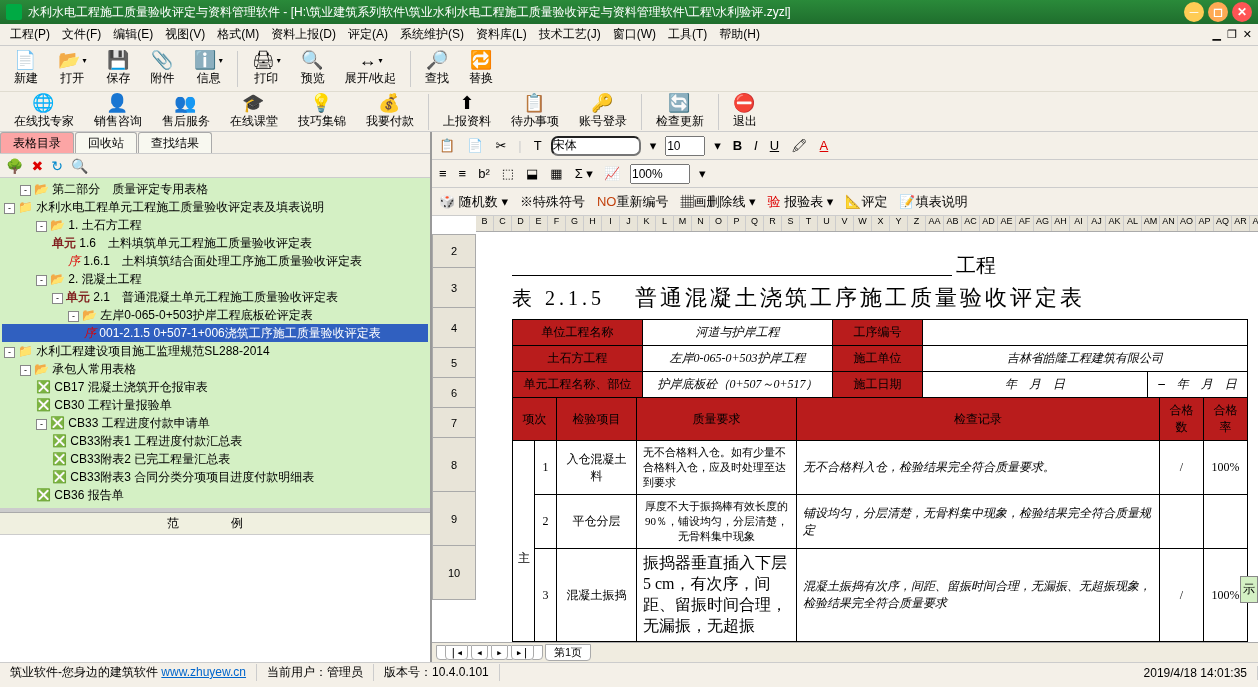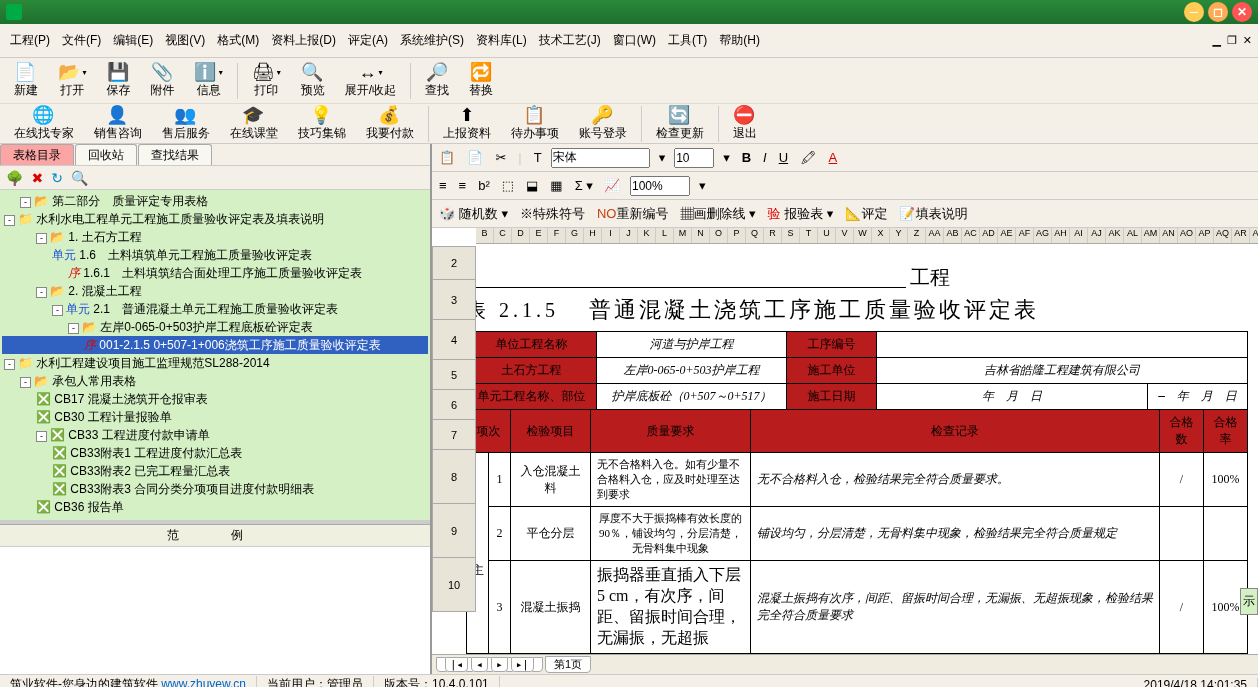--- a/index.html
+++ b/index.html
@@ -2,21 +2,21 @@
 <html><head>
 <meta charset="utf-8">
 <style>
 * { box-sizing: border-box; margin: 0; padding: 0; font-family: "Microsoft YaHei", SimSun, sans-serif; }
 body { width: 1258px; height: 687px; overflow: hidden; background: #f4f0e8; font-size: 12px; }
 .titlebar { height: 24px; background: linear-gradient(#2a8a3a,#1f6e2d); color: #fff; display: flex; align-items: center; padding: 0 6px; font-size: 12px; }
 .titlebar .app-icon { width: 16px; height: 16px; background: #0a4; border-radius: 2px; margin-right: 6px; }
 .titlebar .spacer { flex: 1; }
 .titlebar .win-btn { width: 20px; height: 20px; border-radius: 50%; margin-left: 4px; display: inline-flex; align-items: center; justify-content: center; font-weight: bold; cursor: pointer; }
 .win-min { background: #fc5; } .win-max { background: #fa5; } .win-close { background: #f55; }
-.menubar { height: 34px; background: #f4f0e8; border-bottom: 1px solid #ccc; display: flex; align-items: center; padding: 0 4px; }
+.menubar { height: 22px; background: #f4f0e8; border-bottom: 1px solid #ccc; display: flex; align-items: center; padding: 0 4px; }
 .menubar span { padding: 0 6px; cursor: pointer; }
 .menubar .right-icons { margin-left: auto; display: flex; gap: 2px; }
 .menubar .right-icons span { padding: 0 2px; font-size: 11px; }
 .toolbar1 { height: 46px; background: #f4f0e8; border-bottom: 1px solid #e0dcd0; display: flex; align-items: center; padding: 0 4px; }
 .tb-btn { display: flex; flex-direction: column; align-items: center; padding: 2px 10px; cursor: pointer; font-size: 12px; }
 .tb-btn .ico { font-size: 18px; height: 20px; display: flex; align-items: center; }
 .tb-btn .dd { font-size: 8px; margin-left: 2px; }
 .tb-sep { width: 1px; height: 36px; background: #ccc; margin: 0 4px; }
 .toolbar2 { height: 40px; background: #f4f0e8; border-bottom: 1px solid #ccc; display: flex; align-items: center; padding: 0 4px; }
 .main { display: flex; height: 530px; }
@@ -24,37 +24,37 @@
 .tabs { height: 22px; background: #f4f0e8; display: flex; border-bottom: 1px solid #ccc; }
 .tab { padding: 2px 12px; border: 1px solid #aaa; border-bottom: none; background: #f8f8f0; margin-right: 1px; border-radius: 3px 3px 0 0; cursor: pointer; }
 .tab.active { background: #fca5a5; }
 .left-toolbar { height: 24px; background: #f4f0e8; border-bottom: 1px solid #ccc; display: flex; align-items: center; gap: 8px; padding: 0 6px; }
 .left-toolbar span { cursor: pointer; font-size: 14px; }
 .tree { flex: 1; background: #d4f0c4; overflow: auto; padding: 2px; font-size: 12px; line-height: 18px; }
 .tree-node { white-space: nowrap; padding: 0 2px; }
 .tree-node.sel { background: #3060c0; color: #fff; }
 .tgl { display: inline-block; width: 11px; height: 11px; border: 1px solid #888; text-align: center; line-height: 9px; font-size: 9px; margin-right: 3px; background: #fff; color: #000; }
 .fld { color: #d4a000; }
-.fld-red { color: #1d4ed8; font-weight: normal; }
+.fld-red { color: #7f1d1d; font-weight: bold; }
 .nsp { display: inline-block; }
 .pane-split { height: 4px; background: #ccc; cursor: row-resize; }
 .example-pane { height: 150px; background: #fff; border-top: 1px solid #aaa; }
 .example-pane .hdr { text-align: center; padding: 2px; background: #f0f0e0; border-bottom: 1px solid #ccc; letter-spacing: 20px; }
 .right { flex: 1; display: flex; flex-direction: column; background: #fff; overflow: hidden; }
 .r-toolbar { height: 28px; background: #f4f0e8; border-bottom: 1px solid #ccc; display: flex; align-items: center; padding: 0 4px; gap: 6px; }
 .r-toolbar .item { cursor: pointer; padding: 0 3px; font-size: 13px; }
 .r-toolbar select, .r-toolbar input { font-size: 12px; height: 20px; }
-.r-toolbar input.font { width: 99px; } .r-toolbar input.size { width: 40px; }
+.r-toolbar input.font { width: 90px; border-radius: 7px; } .r-toolbar input.size { width: 40px; }
 .sheet-area { flex: 1; position: relative; overflow: hidden; background: #fff; }
 .col-hdr { display: flex; height: 16px; background: #e8e4d8; border-bottom: 1px solid #aaa; margin-left: 44px; font-size: 9px; }
 .col-hdr span { border-right: 1px solid #ccc; padding: 0 1px; text-align: center; min-width: 18px; }
 .row-hdr { position: absolute; left: 0; top: 18px; width: 44px; }
 .row-hdr div { height: 40px; border: 1px solid #aaa; border-top: none; background: #e8e4d8; text-align: center; font-size: 11px; display: flex; align-items: center; justify-content: center; }
 .row-hdr div:first-child { height: 34px; border-top: 1px solid #aaa; }
-.sheet-body { margin-left: 24px; padding: 4px 10px; }
+.sheet-body { margin-left: 70px; padding: 4px 10px; }
 .doc-title-row { display: flex; align-items: baseline; margin: 16px 0 4px; }
 .doc-title-row input { border: none; border-bottom: 1px solid #000; width: 440px; margin-right: 4px; }
 .doc-title-row .proj { font-size: 20px; font-family: SimSun; }
 .table-title-row { display: flex; align-items: baseline; margin-bottom: 6px; }
 .table-code { font-family: SimSun; font-size: 20px; padding-right: 30px; letter-spacing: 4px; }
 .table-title { font-family: SimSun; font-size: 22px; letter-spacing: 3px; }
 table.form { border-collapse: collapse; width: 100%; table-layout: fixed; }
 table.form td { border: 1px solid #000; padding: 4px 6px; font-size: 12px; text-align: center; font-family: SimSun; }
 .hdr-cell { background: #b91c1c; }
 td.ital { font-style: italic; font-family: "KaiTi", serif; }
@@ -64,20 +64,21 @@
 .statusbar { height: 20px; background: #f4f0e8; border-top: 1px solid #ccc; display: flex; align-items: center; font-size: 12px; }
 .statusbar div { border-right: 1px solid #ccc; padding: 0 10px; }
 .statusbar .link { color: #06c; text-decoration: underline; cursor: pointer; }
 .side-tab { position: absolute; right: 0; top: 360px; width: 18px; background: #d4f0c4; border: 1px solid #888; text-align: center; padding: 4px 0; font-size: 12px; }
 </style>
 </head>
 <body>
 
 <div class="titlebar">
   <div class="app-icon"></div>
+  <span>水利水电工程施工质量验收评定与资料管理软件 - [H:\筑业建筑系列软件\筑业水利水电工程施工质量验收评定与资料管理软件\工程\水利验评.zyzl]</span>
   <div class="spacer"></div>
   <div class="win-btn win-min">─</div>
   <div class="win-btn win-max">◻</div>
   <div class="win-btn win-close">✕</div>
 </div>
 
 <div class="menubar" id="menubar">
   <span>工程(P)</span>
     <span>文件(F)</span>
     <span>编辑(E)</span>

